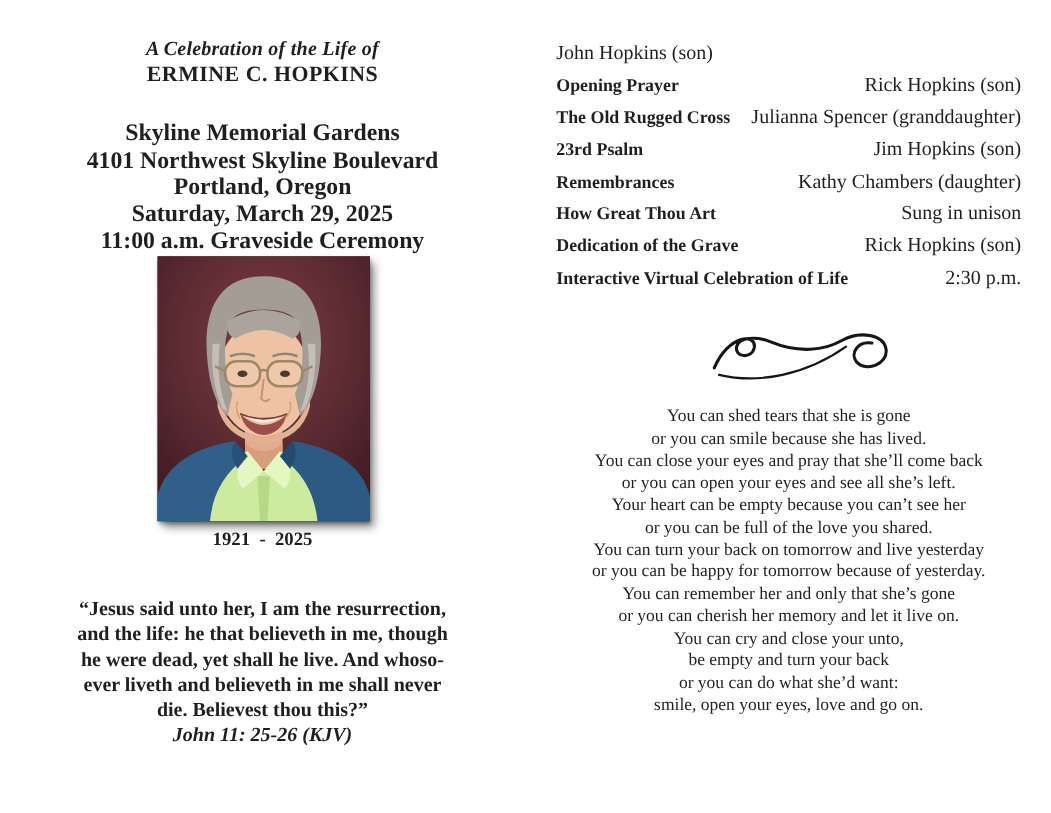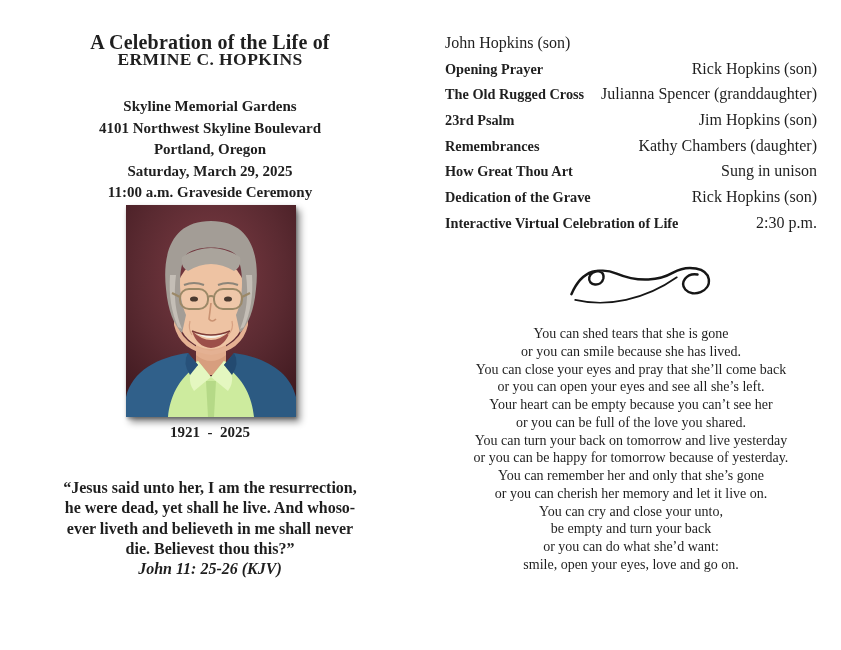--- a/index.html
+++ b/index.html
@@ -10,29 +10,29 @@
     font-family: "Liberation Serif", serif;
     color: #1f1f1f;
     overflow: hidden;
   }
   .page { position: absolute; inset: 0; background: #ffffff; }
 
   
   .left-panel { position: absolute; left: 40px; top: 0; width: 340px; height: 650px; text-align: center; }
   .subtitle {
     position: absolute; top: 31px; left: 0; width: 100%;
-    font-size: 20px; font-weight: bold; letter-spacing: 0.2px;
+    font-size: 16px; font-style: italic; font-weight: bold; letter-spacing: 0.2px;
   }
   .deceased-name {
     position: absolute; top: 49px; left: 0; width: 100%;
     font-size: 17.5px; font-weight: bold; letter-spacing: 0.4px;
   }
   .venue-block {
     position: absolute; top: 96px; left: 0; width: 100%;
-    font-size: 15px; font-weight: bold; line-height: 21.5px;
+    font-size: 19px; font-weight: bold; line-height: 21.5px;
   }
   .photo-frame {
     position: absolute; top: 205px; left: 86px; width: 170px; height: 212px;
     box-shadow: 4px 5px 7px rgba(0,0,0,0.45), 1px 2px 3px rgba(0,0,0,0.3);
     background: #40191f;
   }
   .photo-frame svg { display: block; width: 100%; height: 100%; }
   .years-line {
     position: absolute; top: 424px; left: 0; width: 100%;
     font-size: 15px; font-weight: bold; white-space: pre;
@@ -138,20 +138,21 @@
       </svg>
     </div>
 
     <div class="years-line">1921  -  2025</div>
 
     <div class="scripture-block">
       <div>
 
           <div class="scripture-line">“Jesus said unto her, I am the resurrection,</div>
 
+          <div class="scripture-line">and the life: he that believeth in me, though</div>
 
           <div class="scripture-line">he were dead, yet shall he live. And whoso-</div>
 
           <div class="scripture-line">ever liveth and believeth in me shall never</div>
 
           <div class="scripture-line">die. Believest thou this?”</div>
         </div>
       <div class="scripture-ref">John 11: 25-26 (KJV)</div>
     </div>
   </div>

